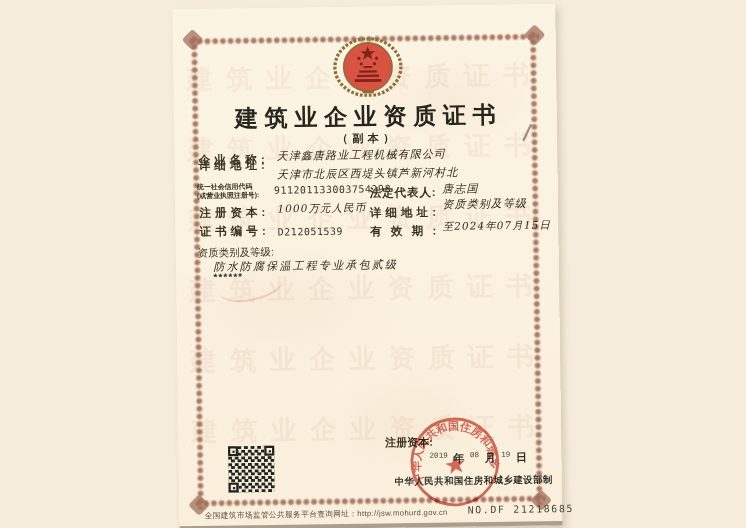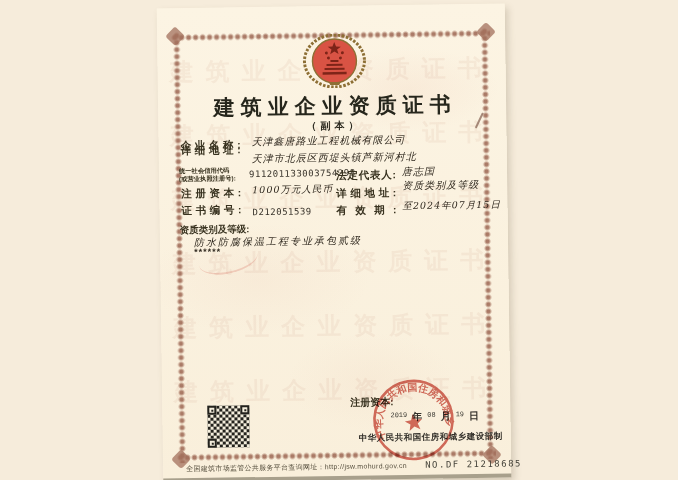--- a/index.html
+++ b/index.html
@@ -61,21 +61,21 @@
     position:absolute;font-size:6.3px;font-weight:bold;color:#38321f;line-height:1.25;width:68px;
   }
   .script{
     position:absolute;font-family:"DejaVu Serif",serif;font-style:italic;
     font-size:10px;color:#30291f;letter-spacing:1px;white-space:nowrap;
   }
   .mono{
     position:absolute;font-family:"DejaVu Sans Mono",monospace;
     font-size:9px;color:#3a352c;letter-spacing:.5px;white-space:nowrap;
   }
-  .qual-lbl{position:absolute;left:20px;top:216px;font-size:9.5px;font-weight:bold;color:#38321f;}
+  .qual-lbl{position:absolute;left:20px;top:216px;font-size:9.5px;font-weight:normal;color:#38321f;}
   .qual-val{position:absolute;left:34px;top:228px;font-family:"DejaVu Serif",serif;font-style:italic;font-size:10px;color:#30291f;letter-spacing:2px;}
   .stars{position:absolute;left:34px;top:239px;font-size:9px;font-weight:bold;color:#30291f;letter-spacing:1px;}
 
   .issue-lbl{position:absolute;left:188px;top:390px;font-size:10px;font-weight:bold;color:#38321f;}
   .date-row{position:absolute;left:228px;top:405px;display:flex;align-items:flex-start;gap:5px;white-space:nowrap;}
   .date-row .stamp{font-family:Liberation Mono, monospace;font-size:7px;color:#3c3a33;padding-top:1px;}
   .date-row .unit{font-family:"Liberation Serif",serif;font-size:10px;font-weight:bold;color:#33302a;}
   .made-by{
     position:absolute;left:196px;top:427px;width:135px;text-align:center;
     font-family:"Liberation Serif",serif;font-size:8.5px;font-weight:bold;color:#33302a;letter-spacing:.5px;white-space:nowrap;

